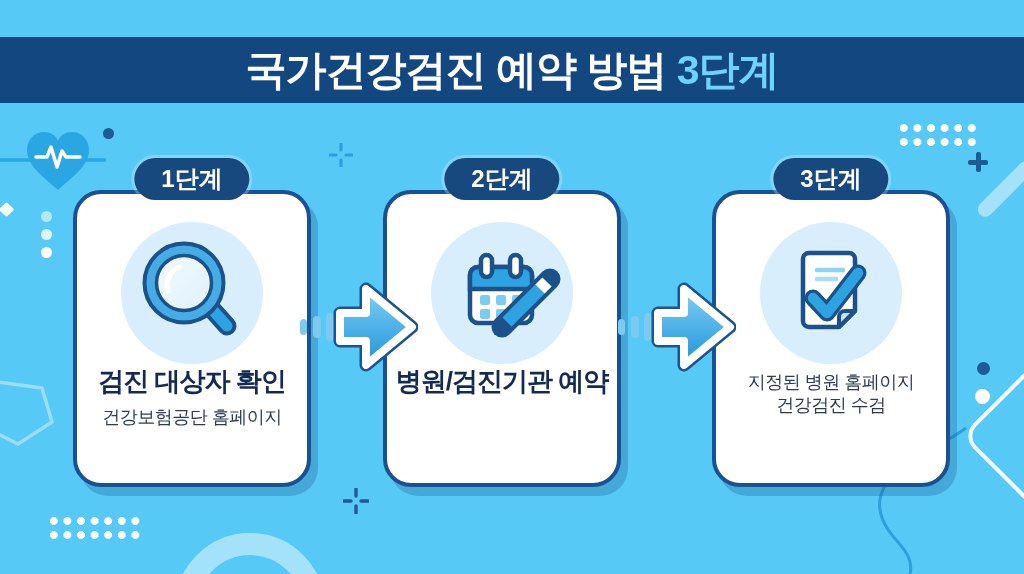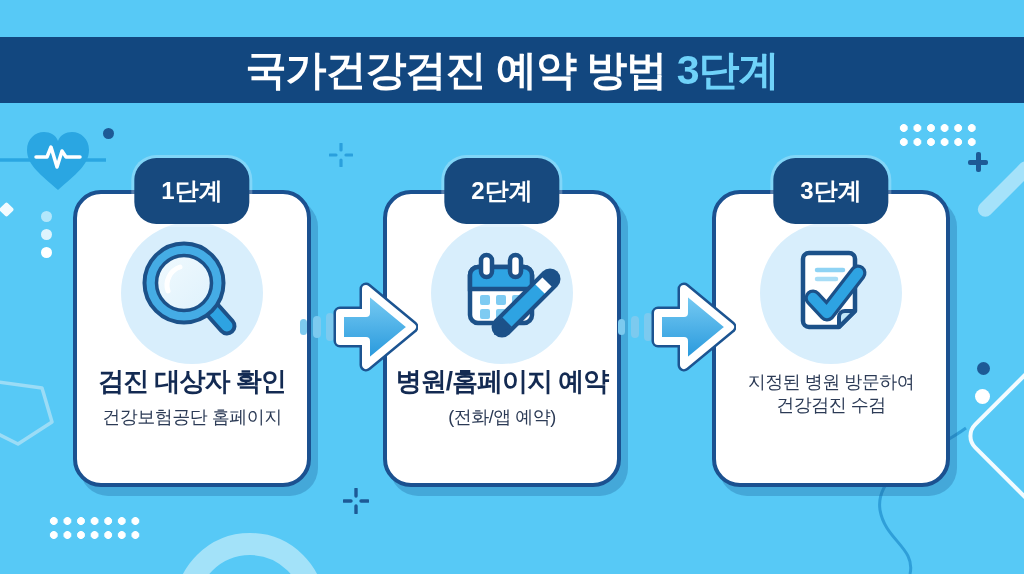--- a/index.html
+++ b/index.html
@@ -12,21 +12,21 @@
   .banner h1{margin:0;font-size:41px;font-weight:bold;color:#ffffff;letter-spacing:-1px;white-space:nowrap;}
   .banner .accent{color:#6fd2f9;}
 
   
   .card{position:absolute;top:190px;width:238px;height:297px;background:#fff;
     border:4px solid #1b5190;border-radius:28px;box-sizing:border-box;z-index:1;
     box-shadow:7px 9px 0 rgba(26,94,150,.30);text-align:center;}
   .card1{left:73px;} .card2{left:383px;} .card3{left:712px;}
   .badge{position:absolute;top:-36px;left:50%;transform:translateX(-50%);
     background:#17497e;color:#fff;font-size:24px;font-weight:bold;line-height:42px;
-    padding:12px 27px;border-radius:22px;white-space:nowrap;box-shadow:0 0 0 3px rgba(255,255,255,.25);}
+    padding:0 27px;border-radius:22px;white-space:nowrap;box-shadow:0 0 0 3px rgba(255,255,255,.25);}
   .icon-circle{width:142px;height:142px;border-radius:50%;background:#d8eefc;
     margin:28px auto 0;display:flex;align-items:center;justify-content:center;}
   .icon-circle svg{overflow:visible;}
   .card-title{font-size:26px;font-weight:bold;color:#132a52;letter-spacing:-1px;}
   .card-desc{margin-top:7px;font-size:18px;font-weight:500;color:#2b3a55;line-height:1.3;letter-spacing:-0.5px;}
 
   
   .arrow{position:absolute;top:279px;width:122px;height:96px;z-index:2;}
   .arrow1{left:296px;} .arrow2{left:614px;}
 
@@ -142,40 +142,39 @@
           <rect x="62" y="54" width="10" height="10" rx="2"></rect>
         <rect x="30" y="68" width="10" height="10" rx="2"></rect>
           <rect x="46" y="68" width="10" height="10" rx="2"></rect>
       </g>
       <line x1="52" y1="86" x2="100" y2="38" stroke="#1c5189" stroke-width="21" stroke-linecap="round"></line>
       <line x1="56" y1="82" x2="92" y2="46" stroke="#2ea3e2" stroke-width="13"></line>
       <line x1="90" y1="48" x2="97" y2="41" stroke="#ffffff" stroke-width="13"></line>
       <path d="M44,94 L52,76 L62,86 Z" fill="#1c5189"></path>
     </svg>
   </div>
-  <div class="card-title">병원/홈페이지 예약</div>
+  <div class="card-title">병원/검진기관 예약</div>
   <div class="card-desc">
-    <div>(전화/앱 예약)</div>
   </div>
 </div>
 
 <div class="card card3">
   <div class="badge">3단계</div>
   <div class="icon-circle">
     <svg width="104" height="104" viewBox="0 0 104 104">
       <path d="M30,12 h40 a6,6 0 0 1 6,6 v52 L60,86 h-30 a6,6 0 0 1 -6,-6 V18 a6,6 0 0 1 6,-6 z" fill="#ffffff" stroke="#1c5189" stroke-width="4.5" stroke-linejoin="round"></path>
       <path d="M76,70 L60,86 v-10 a6,6 0 0 1 6,-6 z" fill="#bfe6f9" stroke="#1c5189" stroke-width="4" stroke-linejoin="round"></path>
       <line x1="38" y1="29" x2="64" y2="29" stroke="#8fd3f4" stroke-width="4.5" stroke-linecap="round"></line>
       <line x1="38" y1="38" x2="57" y2="38" stroke="#a8ddf6" stroke-width="4.5" stroke-linecap="round"></line>
       <path d="M34,57 L48,72 L79,32" fill="none" stroke="#1c5189" stroke-width="17" stroke-linecap="round" stroke-linejoin="round"></path>
       <path d="M34,57 L48,72 L79,32" fill="none" stroke="#2ea3e2" stroke-width="10.5" stroke-linecap="round" stroke-linejoin="round"></path>
     </svg>
   </div>
   <div class="card-desc">
-    <div>지정된 병원 방문하여</div>
+    <div>지정된 병원 홈페이지</div>
     <div>건강검진 수검</div>
   </div>
 </div>
 
 <svg class="arrow arrow1" viewBox="0 0 122 96">
   <g fill="#7ccaef">
     <rect x="4" y="40" width="7" height="16" rx="3.5"></rect>
     <rect x="17" y="37" width="8" height="22" rx="4"></rect>
     <rect x="30" y="34" width="8" height="28" rx="4"></rect>
   </g>

